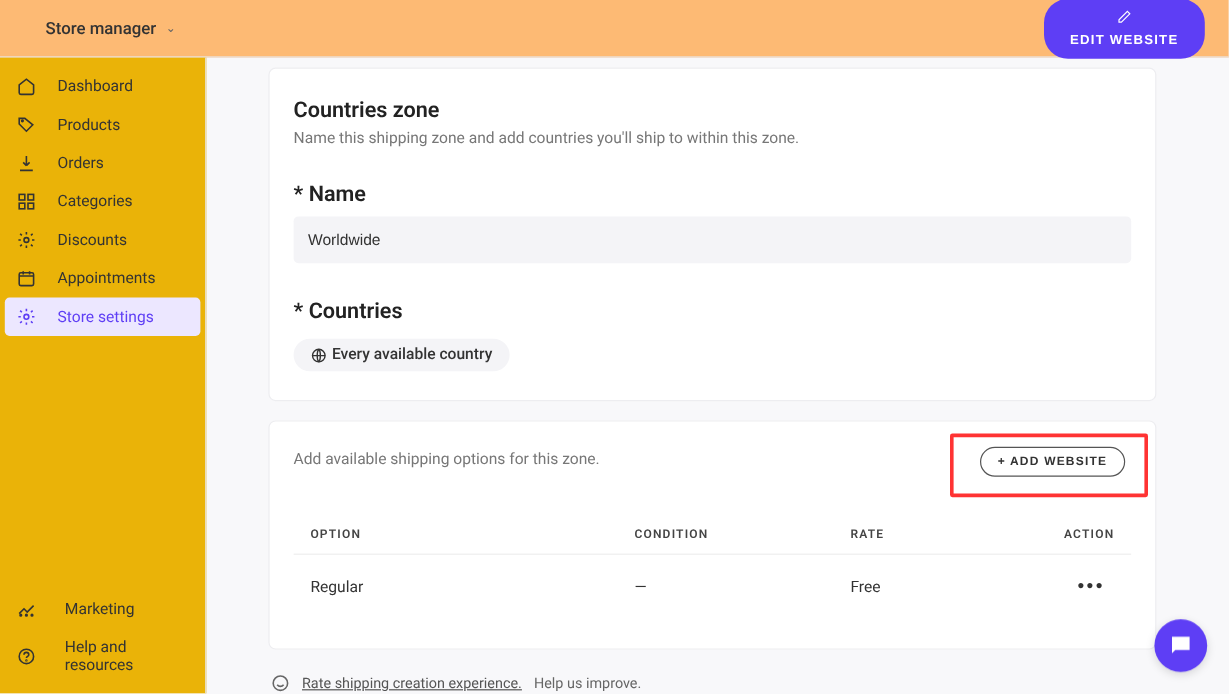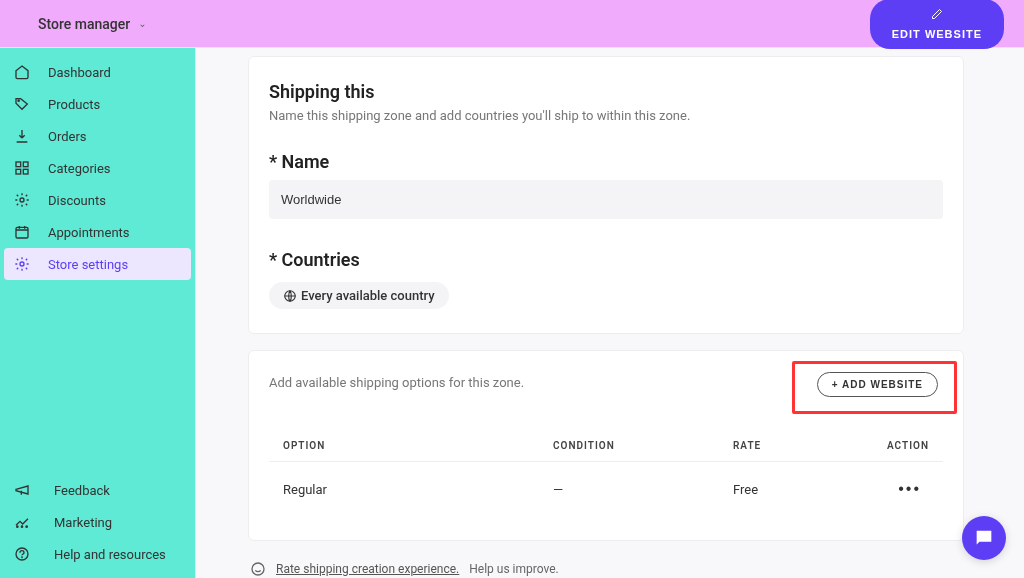--- a/index.html
+++ b/index.html
@@ -1,23 +1,23 @@
 <!DOCTYPE html>
 <html><head>
 <meta charset="utf-8">
 <style>
 * { box-sizing: border-box; margin: 0; padding: 0; }
 body { font-family: -apple-system, BlinkMacSystemFont, "Segoe UI", Roboto, Arial, sans-serif; background: #f8f8fa; color: #333; font-size: 14px; }
-.topbar { height: 48px; background: #f0abfc; border-bottom: 1px solid #e8e8eb; display: flex; align-items: center; justify-content: space-between; padding: 0 20px 0 38px; }
+.topbar { height: 48px; background: #fdba74; border-bottom: 1px solid #e8e8eb; display: flex; align-items: center; justify-content: space-between; padding: 0 20px 0 38px; }
 .store-manager { display: flex; align-items: center; gap: 8px; font-size: 14px; font-weight: 500; color: #333; cursor: pointer; }
 .store-manager .chev { font-size: 10px; color: #666; }
 .edit-website-btn { background: #5e3ef5; color: #fff; border: none; border-radius: 20px; padding: 9px 22px; font-size: 11px; font-weight: 600; letter-spacing: 1px; display: flex; align-items: center; gap: 8px; cursor: pointer; flex-direction: column; }
 .edit-website-btn .pencil { width: 12px; height: 12px; }
 .layout { display: flex; height: calc(100vh - 48px); }
-.sidebar { width: 196px; background: #5eead4; border-right: 1px solid #e8e8eb; padding: 8px 4px 0 4px; display: flex; flex-direction: column; }
+.sidebar { width: 172px; background: #eab308; border-right: 1px solid #e8e8eb; padding: 8px 4px 0 4px; display: flex; flex-direction: column; }
 .nav { display: flex; flex-direction: column; gap: 0; }
 .nav-item { display: flex; align-items: center; gap: 18px; padding: 8px 10px; border-radius: 4px; cursor: pointer; font-size: 13px; color: #333; }
 .nav-item.active { background: #ece7ff; color: #5e3ef5; }
 .nav-item .icon { width: 16px; height: 16px; display: flex; align-items: center; justify-content: center; flex: none; }
 .nav-spacer { flex: 1; }
 .footer-nav { display: flex; flex-direction: column; gap: 0; padding-bottom: 8px; }
 .footer-nav .nav-item { gap: 24px; }
 .main { flex: 1; overflow: auto; padding: 0 60px 20px 52px; }
 .card { background: #fff; border: 1px solid #ededf0; border-radius: 6px; margin-top: 8px; margin-bottom: 16px; padding: 24px 20px; }
 .card h2 { font-size: 18px; font-weight: 600; margin-bottom: 6px; color: #222; }
@@ -124,29 +124,20 @@
             </svg>
           </span>
         <span>Store settings</span>
       </div>
     </div>
     <div class="nav-spacer"></div>
     <div class="footer-nav">
       <div class="nav-item">
         <span class="icon">
             <svg viewBox="0 0 24 24" width="16" height="16" fill="none" stroke="#333" stroke-width="2">
-              <path d="M3 11l18-5v12L3 13v-2z"></path>
-              <path d="M11 13v6"></path>
-            </svg>
-          </span>
-        <span>Feedback</span>
-      </div>
-      <div class="nav-item">
-        <span class="icon">
-            <svg viewBox="0 0 24 24" width="16" height="16" fill="none" stroke="#333" stroke-width="2">
               <path d="M3 17l6-6 4 4 8-8"></path>
               <circle cx="5" cy="19" r="1"></circle>
               <circle cx="12" cy="19" r="1"></circle>
               <circle cx="19" cy="19" r="1"></circle>
             </svg>
           </span>
         <span>Marketing</span>
       </div>
       <div class="nav-item">
         <span class="icon">
@@ -157,21 +148,21 @@
             </svg>
           </span>
         <span>Help and resources</span>
       </div>
     </div>
   </div>
 
   <div class="main">
 
     <div class="card">
-      <h2>Shipping this</h2>
+      <h2>Countries zone</h2>
       <div class="subtitle">Name this shipping zone and add countries you'll ship to within this zone.</div>
 
       <div class="field-label">* Name</div>
       <input class="name-input" value="Worldwide" style="">
 
       <div class="field-label">* Countries</div>
       <div class="countries-tag">
         <svg class="globe" viewBox="0 0 24 24" fill="none" stroke="#333" stroke-width="2">
             <circle cx="12" cy="12" r="9"></circle>
             <path d="M3 12h18M12 3c3 3 3 15 0 18M12 3c-3 3-3 15 0 18"></path>

